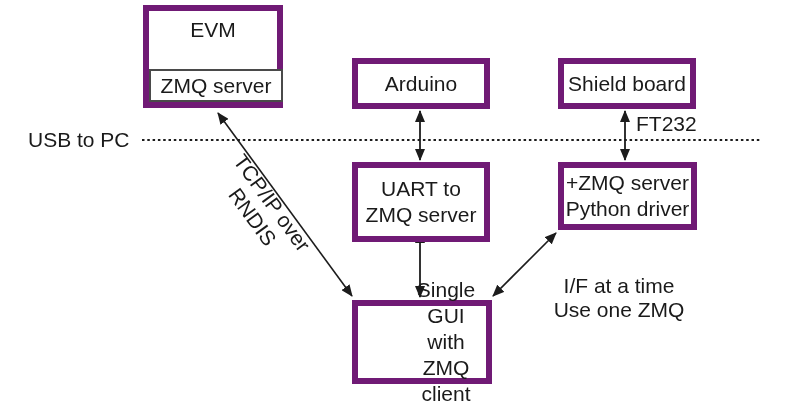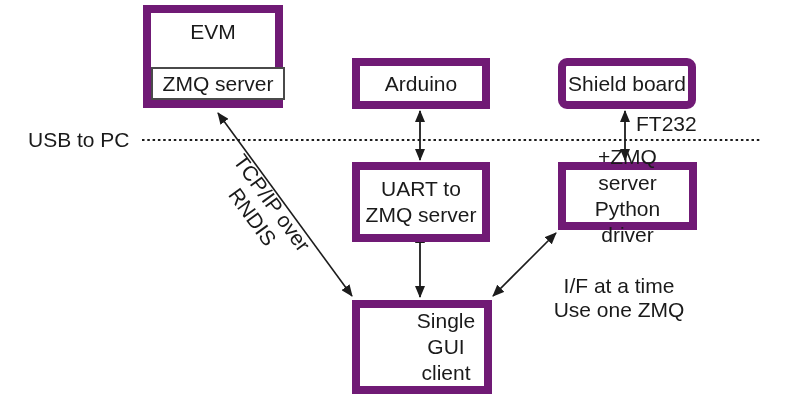--- a/index.html
+++ b/index.html
@@ -12,21 +12,21 @@
     width: 801px;
     height: 410px;
     background: #ffffff;
     font-family: "Liberation Sans", sans-serif;
     color: #1a1a1a;
     overflow: hidden;
   }
   .box {
     position: absolute;
     box-sizing: border-box;
-    border: 8px solid #701a75;
+    border: 6px solid #701a75;
     background: #ffffff;
     display: flex;
     align-items: center;
     justify-content: center;
     text-align: center;
     font-size: 21px;
     line-height: 26px;
     color: #1a1a1a;
   }
   #evm-box {
@@ -41,24 +41,24 @@
     left: 0px; bottom: 0px;
     width: 134px; height: 33px;
     border: 2px solid #4a4a4a;
     background: #ffffff;
     display: flex;
     align-items: center;
     justify-content: center;
     font-size: 21px;
   }
   #arduino-box { left: 352px; top: 58px; width: 138px; height: 51px; }
-  #shield-board-box { left: 558px; top: 58px; width: 138px; height: 51px; border-radius: 9px; }
+  #shield-board-box { left: 558px; top: 58px; width: 138px; height: 51px; }
   #uart-zmq-box { left: 352px; top: 162px; width: 138px; height: 80px; flex-direction: column; }
   #python-driver-box { left: 558px; top: 162px; width: 139px; height: 68px; flex-direction: column; }
-  #single-gui-box { left: 352px; top: 300px; width: 140px; height: 94px; flex-direction: column; padding-left: 48px; }
+  #single-gui-box { left: 352px; top: 300px; width: 140px; height: 84px; flex-direction: column; padding-left: 48px; }
   .floating-label {
     position: absolute;
     font-size: 21px;
     line-height: 24px;
     white-space: nowrap;
     color: #1a1a1a;
   }
   #usb-to-pc-label { left: 28px; top: 128px; }
   #uart-label { left: 432px; top: 116px; }
   #ft232-label { left: 636px; top: 112px; }
@@ -129,20 +129,21 @@
     <span>ZMQ server</span>
   </div>
 
   <div class="box" id="python-driver-box">
     <span>+ZMQ server</span>
     <span>Python driver</span>
   </div>
 
   <div class="box" id="single-gui-box">
     <span>Single GUI</span>
+    <span>with ZMQ</span>
     <span>client</span>
   </div>
 
   <div class="floating-label" id="usb-to-pc-label">USB to PC</div>
 
 
   <div class="floating-label" id="ft232-label">FT232</div>
 
   <div class="floating-label" id="tcpip-label">
     <div>TCP/IP over</div>

